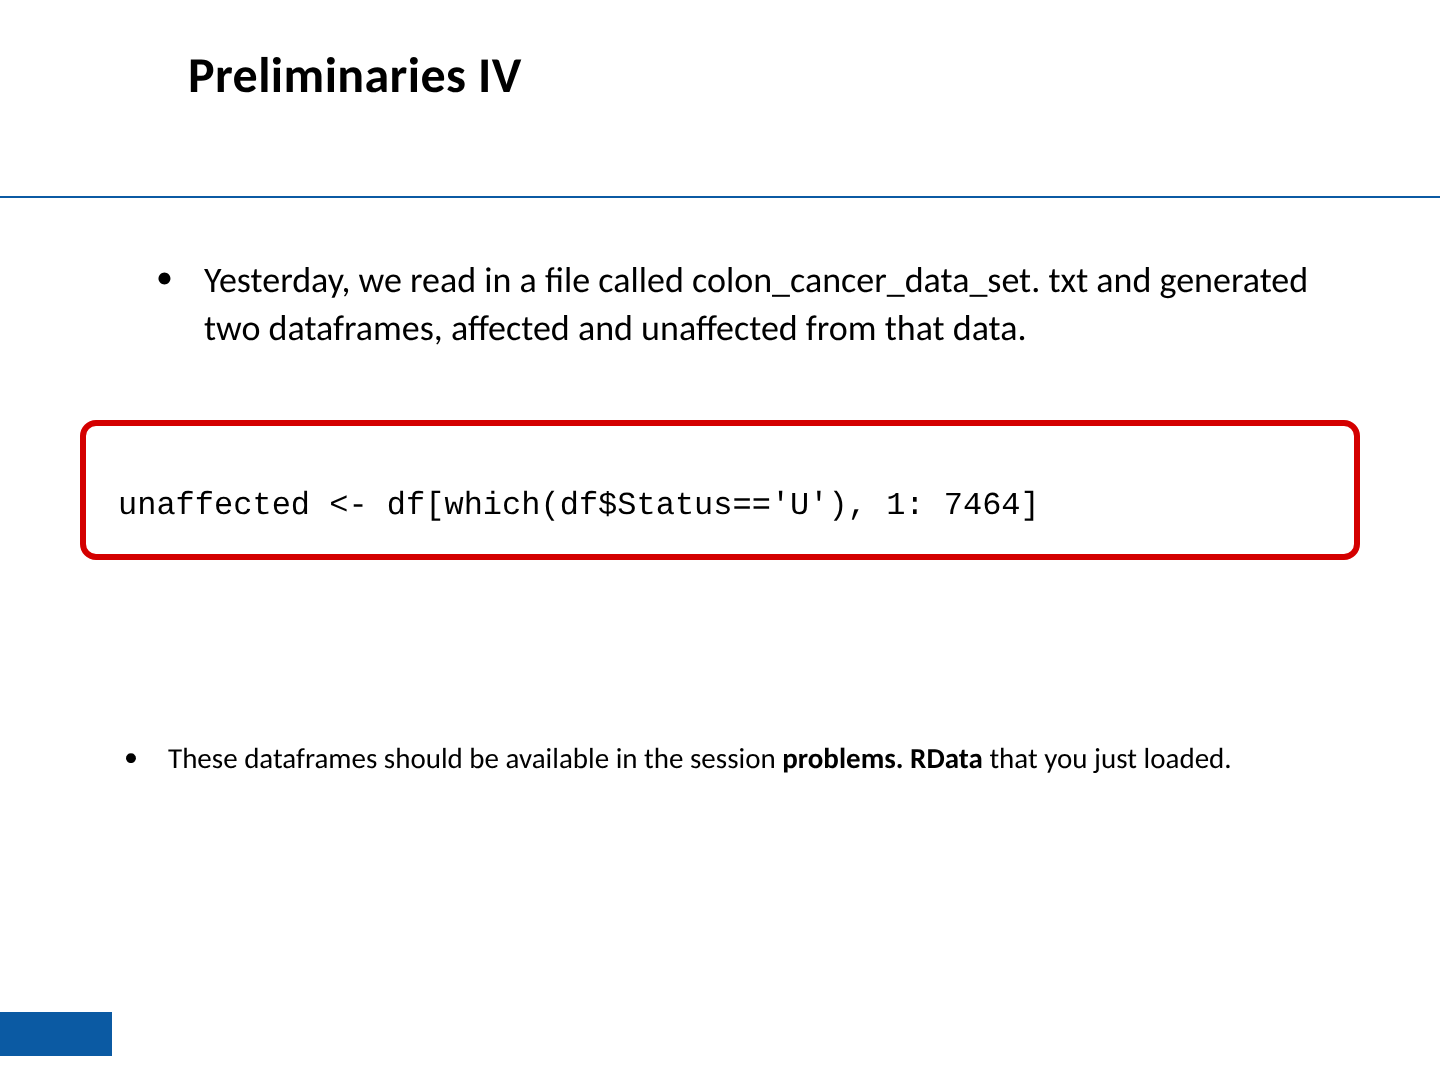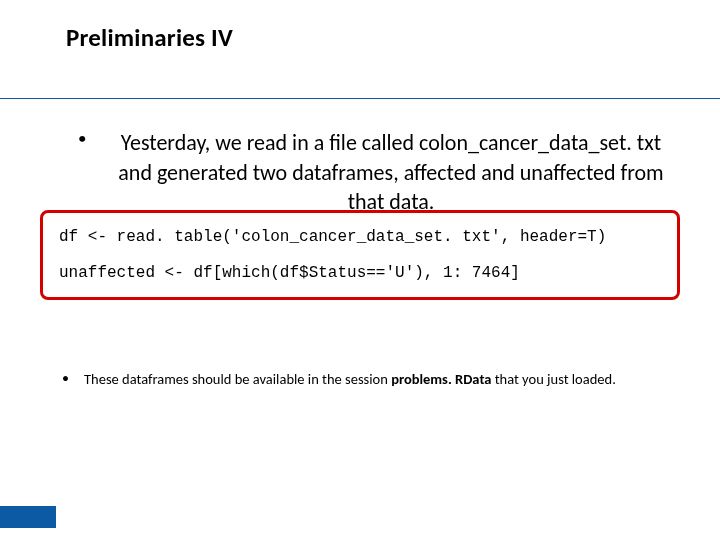--- a/index.html
+++ b/index.html
@@ -1,21 +1,21 @@
 <!DOCTYPE html>
 <html><head>
 <meta charset="utf-8">
 <style>
   * { box-sizing: border-box; margin: 0; padding: 0; }
   html, body { width: 720px; height: 540px; font-family: Calibri, "Segoe UI", Arial, sans-serif; background: #fff; color: #000; }
-  .slide { width: 720px; height: 540px; position: relative; }
+  .slide { width: 720px; height: 540px; position: relative; padding-left: 28px; }
   .title { font-size: 25px; font-weight: 700; padding: 22px 0 0 66px; letter-spacing: 0.2px; }
   .hr { position: absolute; left: 0; right: 0; top: 98px; border-top: 1px solid #0b5aa3; }
   .content { position: absolute; top: 128px; left: 70px; right: 40px; }
-  .bullet1 { font-size: 22px; line-height: 1.35; padding-left: 32px; position: relative; text-align: center; }
+  .bullet1 { font-size: 18px; line-height: 1.35; padding-left: 32px; position: relative; }
   .bullet1::before { content: "•"; position: absolute; left: 8px; top: 0; font-size: 17px; }
   .codebox { position: absolute; top: 210px; left: 40px; right: 40px; border: 3px solid #d40000; border-radius: 8px; padding: 14px 16px; }
   .codeline { font-family: "Courier New", monospace; font-size: 16px; white-space: pre; line-height: 1.25; }
   .codegap { height: 16px; }
   .content2 { position: absolute; top: 370px; left: 52px; right: 40px; }
   .bullet2 { font-size: 14.5px; line-height: 1.35; padding-left: 32px; position: relative; margin-bottom: 28px; }
   .bullet2::before { content: "•"; position: absolute; left: 10px; top: 0; font-size: 14px; }
   .mono { font-family: "Courier New", monospace; }
   .bold { font-weight: 700; }
   .footerbar { position: absolute; left: 0; bottom: 12px; width: 56px; height: 22px; background: #0b5aa3; }
@@ -27,21 +27,20 @@
 <div class="slide">
 
   <div class="title">Preliminaries IV</div>
   <div class="hr"></div>
 
   <div class="content">
     <div class="bullet1">Yesterday, we read in a file called colon_cancer_data_set. txt and generated two dataframes, affected and unaffected from that data.</div>
   </div>
 
   <div class="codebox">
-    <div class="codeline">df &lt;- read. table('colon_cancer_data_set. txt', header=T)</div>
     <div class="codegap"></div>
     <div class="codeline">unaffected &lt;- df[which(df$Status=='U'), 1: 7464]</div>
   </div>
 
   <div class="content2">
     <div class="bullet2">
       <span>These dataframes should be available in the session </span><span class="bold">problems. RData</span><span> that you just loaded.</span>
     </div>
   </div>
 

